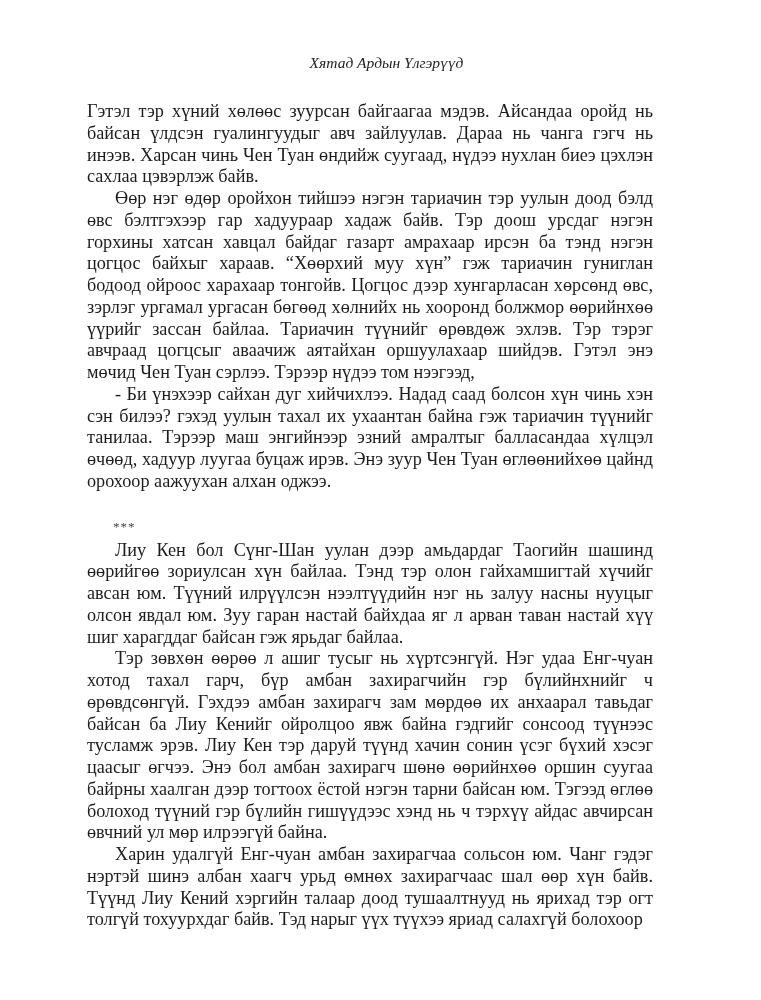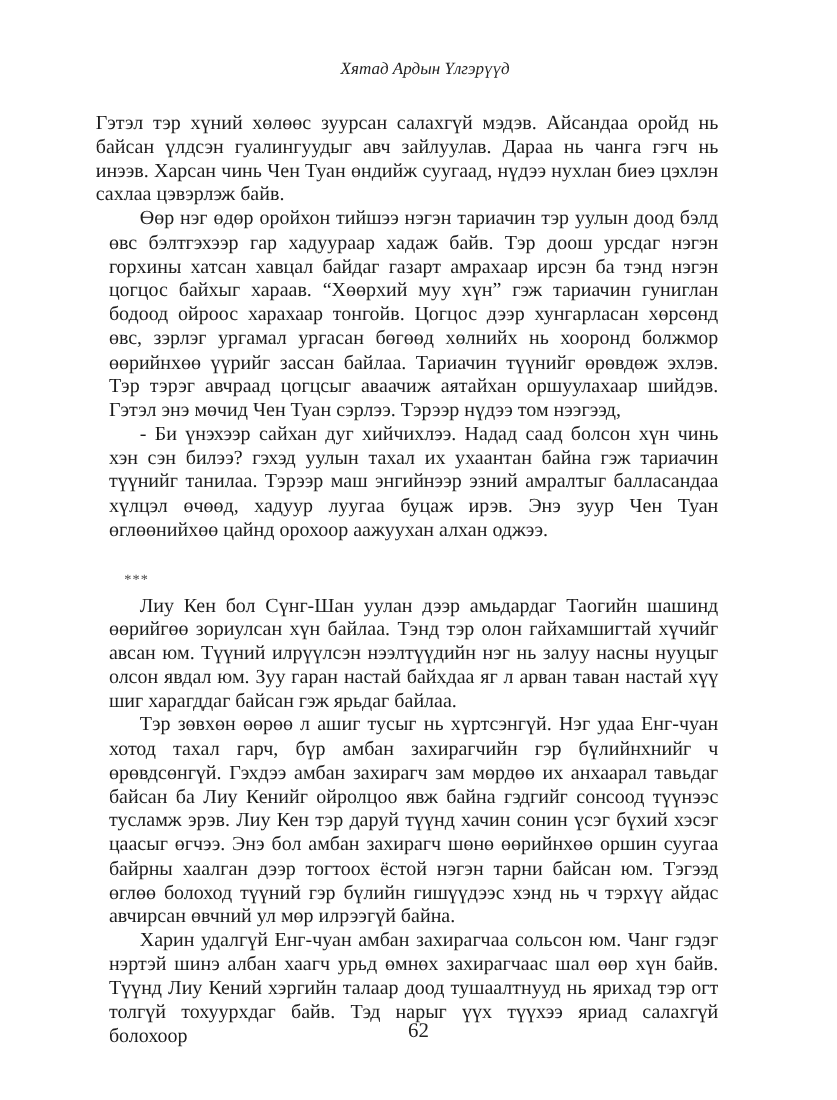--- a/index.html
+++ b/index.html
@@ -12,43 +12,42 @@
   .running-head {
     position: absolute; top: 54px; left: 6px; width: 761px; text-align: center;
     font-style: italic; font-size: 15.5px; color: #222;
   }
   .body-text {
     position: absolute; top: 101px; left: 87px; width: 566px;
     font-size: 18.2px; line-height: 21.75px; text-align: justify;
     color: #1c1c1c;
   }
   .body-text p { margin: 0; text-indent: 0; }
-  .body-text p.indent { text-indent: 28px; margin-left: 12px; }
+  .body-text p.indent { text-indent: 28px; }
   .body-text p.first { text-indent: 0; }
   .sep {
     margin: 26px 0 5px 0; padding-left: 26px; font-size: 13px; line-height: 16px; color: #444;
     letter-spacing: 1px;
   }
   .folio {
     position: absolute; top: 927px; left: 0; width: 761px; text-align: center;
     font-size: 19px; color: #222;
   }
 </style>
 </head>
 <body>
 
 <div class="page">
   <div class="running-head">Хятад Ардын Үлгэрүүд</div>
 
   <div class="body-text">
-    <p class="first">Гэтэл тэр хүний хөлөөс зуурсан салахгүй мэдэв. Айсандаа оройд нь байсан үлдсэн гуалингуудыг авч зайлуулав. Дараа нь чанга гэгч нь инээв. Харсан чинь Чен Туан өндийж суугаад, нүдээ нухлан биеэ цэхлэн сахлаа цэвэрлэж байв.</p>
+    <p class="first">Гэтэл тэр хүний хөлөөс зуурсан байгаагаа мэдэв. Айсандаа оройд нь байсан үлдсэн гуалингуудыг авч зайлуулав. Дараа нь чанга гэгч нь инээв. Харсан чинь Чен Туан өндийж суугаад, нүдээ нухлан биеэ цэхлэн сахлаа цэвэрлэж байв.</p>
     <p class="indent">Өөр нэг өдөр оройхон тийшээ нэгэн тариачин тэр уулын доод бэлд өвс бэлтгэхээр гар хадуураар хадаж байв. Тэр доош урсдаг нэгэн горхины хатсан хавцал байдаг газарт амрахаар ирсэн ба тэнд нэгэн цогцос байхыг хараав. “Хөөрхий муу хүн” гэж тариачин гуниглан бодоод ойроос харахаар тонгойв. Цогцос дээр хунгарласан хөрсөнд өвс, зэрлэг ургамал ургасан бөгөөд хөлнийх нь хооронд болжмор өөрийнхөө үүрийг зассан байлаа. Тариачин түүнийг өрөвдөж эхлэв. Тэр тэрэг авчраад цогцсыг аваачиж аятайхан оршуулахаар шийдэв. Гэтэл энэ мөчид Чен Туан сэрлээ. Тэрээр нүдээ том нээгээд,</p>
     <p class="indent">- Би үнэхээр сайхан дуг хийчихлээ. Надад саад болсон хүн чинь хэн сэн билээ? гэхэд уулын тахал их ухаантан байна гэж тариачин түүнийг танилаа. Тэрээр маш энгийнээр эзний амралтыг балласандаа хүлцэл өчөөд, хадуур луугаа буцаж ирэв. Энэ зуур Чен Туан өглөөнийхөө цайнд орохоор аажуухан алхан оджээ.</p>
 
     <div class="sep">***</div>
 
     <p class="indent">Лиу Кен бол Сүнг-Шан уулан дээр амьдардаг Таогийн шашинд өөрийгөө зориулсан хүн байлаа. Тэнд тэр олон гайхамшигтай хүчийг авсан юм. Түүний илрүүлсэн нээлтүүдийн нэг нь залуу насны нууцыг олсон явдал юм. Зуу гаран настай байхдаа яг л арван таван настай хүү шиг харагддаг байсан гэж ярьдаг байлаа.</p>
     <p class="indent">Тэр зөвхөн өөрөө л ашиг тусыг нь хүртсэнгүй. Нэг удаа Енг-чуан хотод тахал гарч, бүр амбан захирагчийн гэр бүлийнхнийг ч өрөвдсөнгүй. Гэхдээ амбан захирагч зам мөрдөө их анхаарал тавьдаг байсан ба Лиу Кенийг ойролцоо явж байна гэдгийг сонсоод түүнээс тусламж эрэв. Лиу Кен тэр даруй түүнд хачин сонин үсэг бүхий хэсэг цаасыг өгчээ. Энэ бол амбан захирагч шөнө өөрийнхөө оршин суугаа байрны хаалган дээр тогтоох ёстой нэгэн тарни байсан юм. Тэгээд өглөө болоход түүний гэр бүлийн гишүүдээс хэнд нь ч тэрхүү айдас авчирсан өвчний ул мөр илрээгүй байна.</p>
     <p class="indent">Харин удалгүй Енг-чуан амбан захирагчаа сольсон юм. Чанг гэдэг нэртэй шинэ албан хаагч урьд өмнөх захирагчаас шал өөр хүн байв. Түүнд Лиу Кений хэргийн талаар доод тушаалтнууд нь ярихад тэр огт толгүй тохуурхдаг байв. Тэд нарыг үүх түүхээ яриад салахгүй болохоор</p>
   </div>
 
-  <div class="folio">62</div>
 </div>
 
 </body></html>

